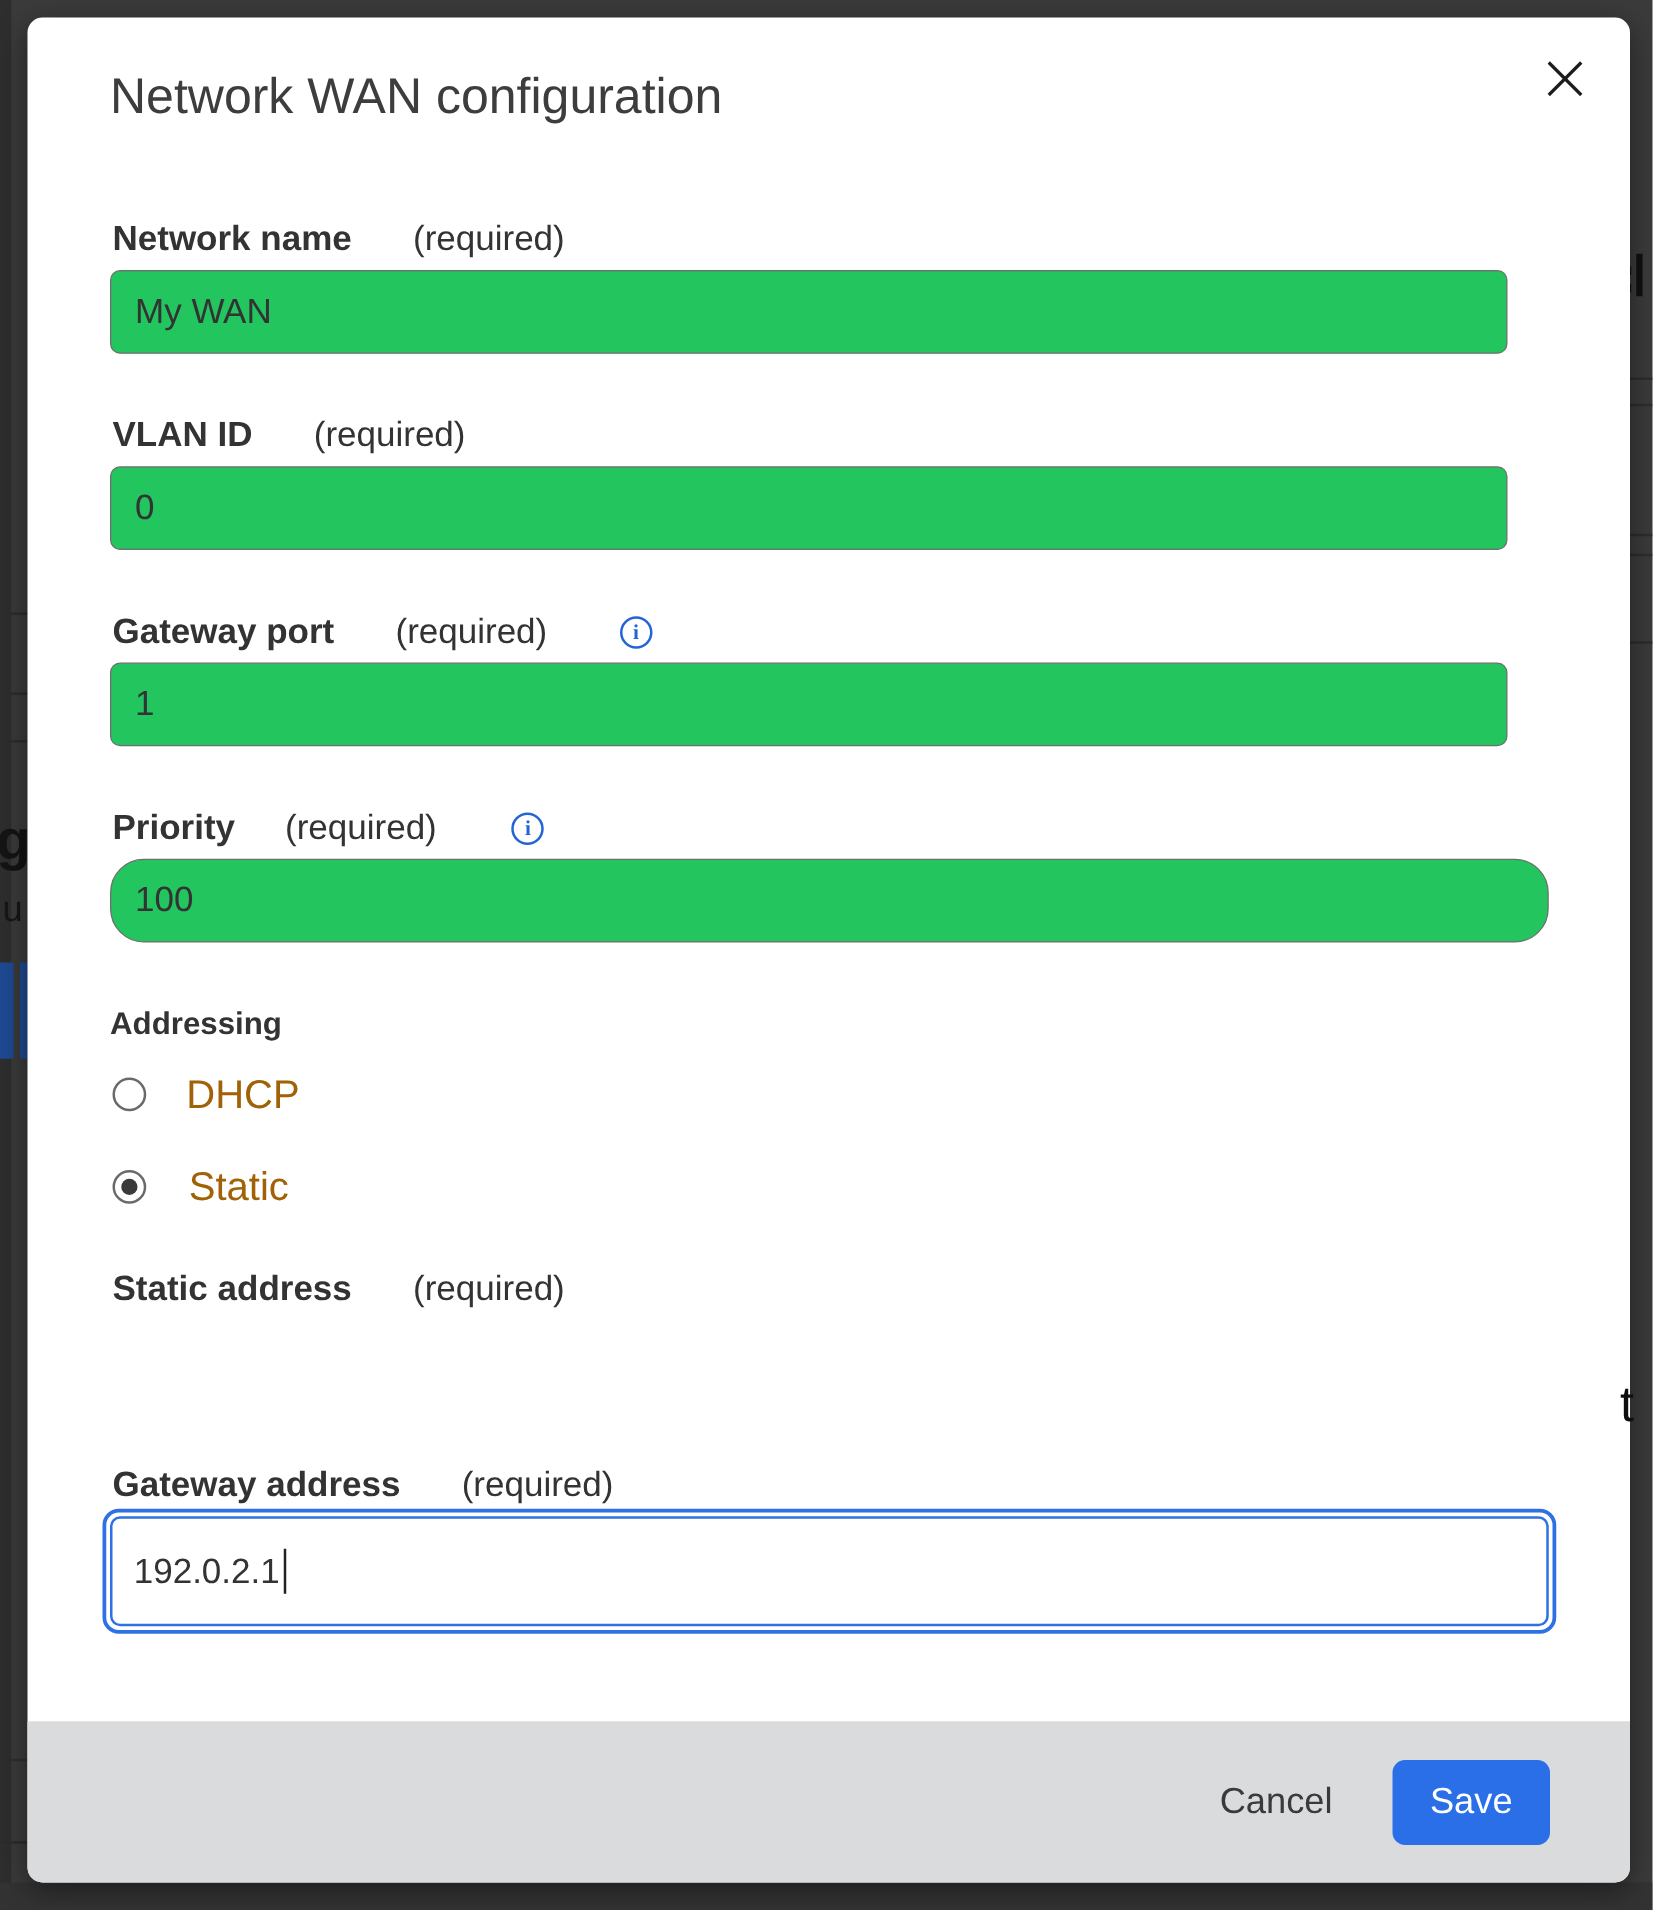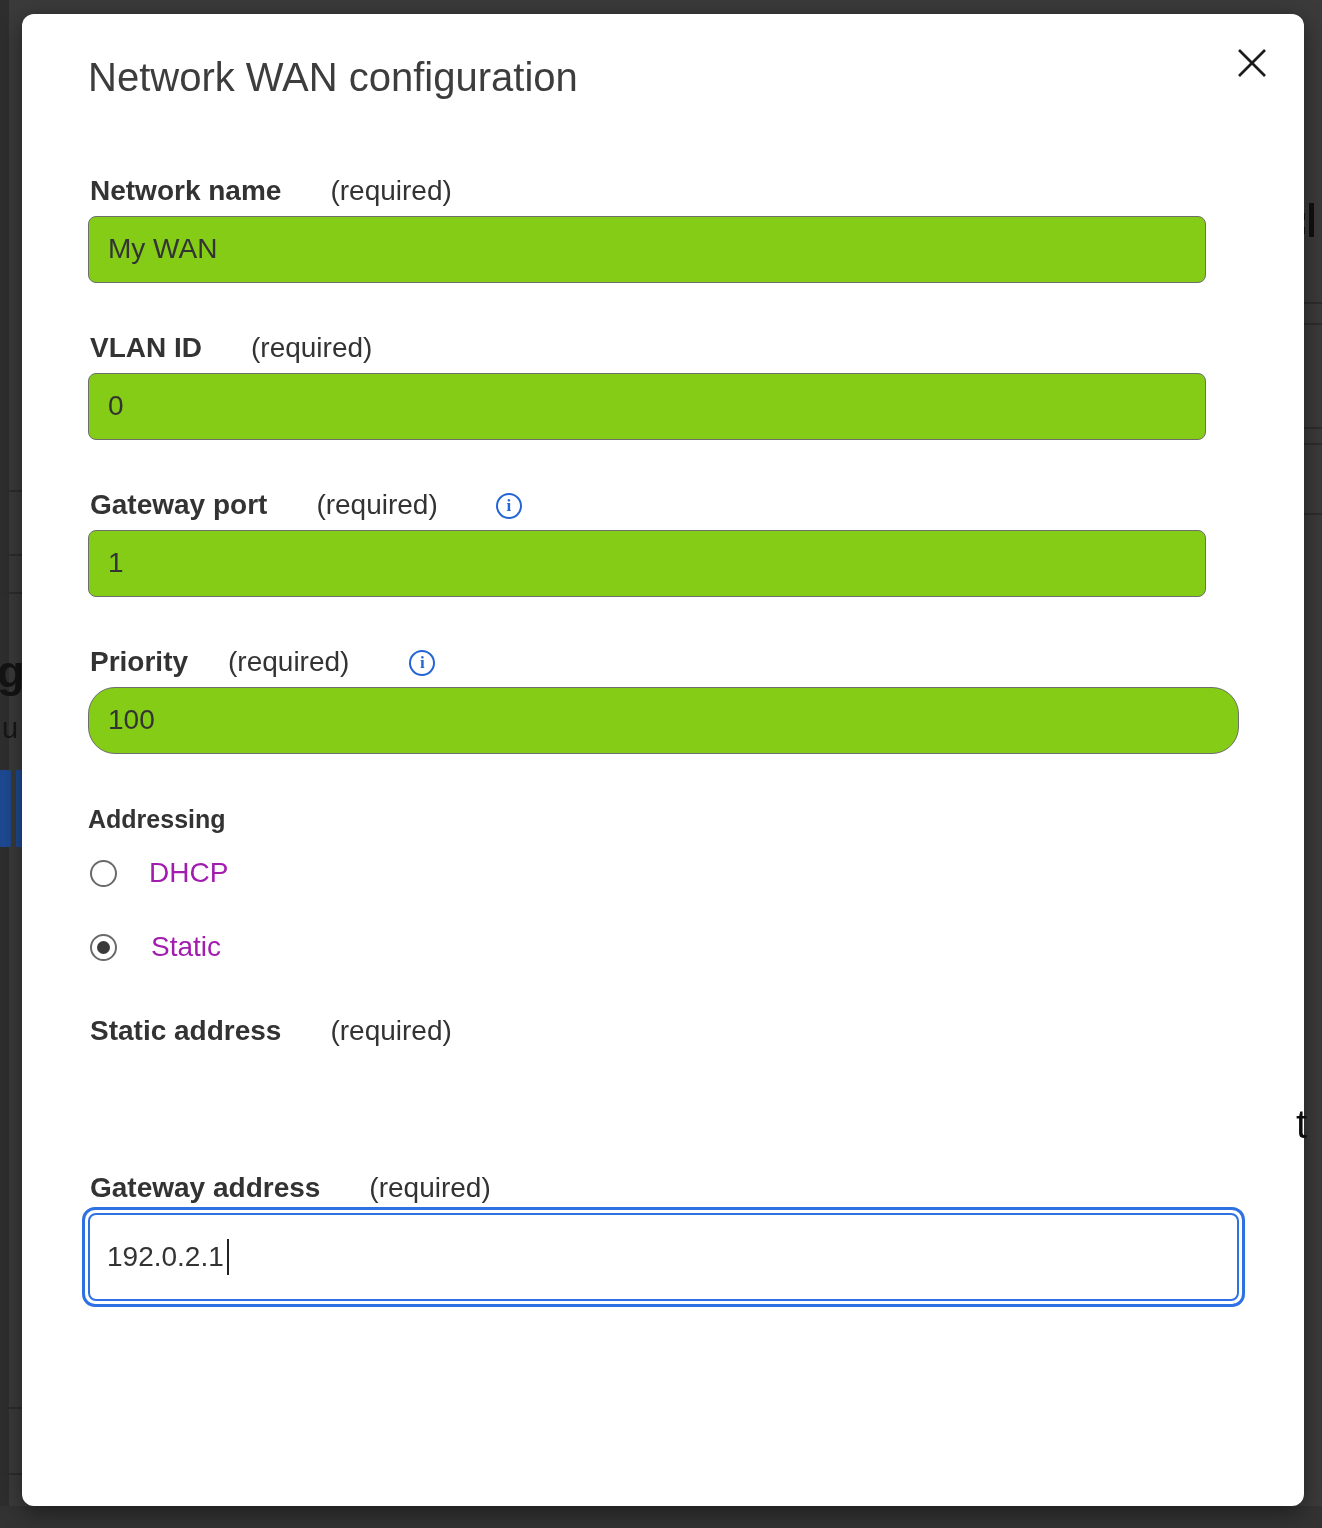--- a/index.html
+++ b/index.html
@@ -59,41 +59,41 @@
     border: 2px solid #2465d6; color: #2465d6;
     font-size: 17px; font-weight: 700; font-family: "Liberation Serif", serif;
     display: inline-flex; align-items: center; justify-content: center;
     margin-left: 18px; transform: translateY(1px);
   }
   .info-icon.tight { margin-left: 20px; }
 
   .text-input {
     position: absolute; left: 66px; height: 67px;
     border: 1.5px solid #6e6e6e; border-radius: 8px;
-    background: #84cc16; font-size: 28px; color: #333333;
+    background: #22c55e; font-size: 28px; color: #333333;
     line-height: 64px; padding-left: 19px;
     white-space: pre; overflow: hidden;
   }
   .text-input.narrow { width: 1118px; }
   .text-input.wide   { width: 1151px; border-radius: 27px; }
 
   .section-heading {
     position: absolute; left: 66px;
     font-size: 25px; font-weight: 700; color: #333333; line-height: 34px;
   }
 
   .radio-row { position: absolute; left: 68px; display: flex; align-items: center; }
   .radio-circle {
     width: 27px; height: 27px; border-radius: 50%;
     border: 2px solid #6a6a6a; background: #fff; flex: 0 0 auto;
     display: flex; align-items: center; justify-content: center;
   }
   .radio-circle .dot { width: 13px; height: 13px; border-radius: 50%; background: #3a3a3a; display: none; }
   .radio-circle.selected .dot { display: block; }
-  .radio-label { font-size: 28px; color: #a21caf; margin-left: 32px; }
+  .radio-label { font-size: 32px; color: #a16207; margin-left: 32px; }
   .radio-label.bold { font-weight: 400; margin-left: 34px; }
 
   .focus-wrap {
     position: absolute; left: 60px; top: 1193px;
     width: 1163px; height: 100px;
     border: 3px solid #2e71e3; border-radius: 13px; padding: 3px;
     background: #fff;
   }
   .focus-inner {
     width: 100%; height: 100%;
@@ -208,14 +208,18 @@
     <span>Gateway address</span>
     <span class="req">(required)</span>
   </div>
   <div class="focus-wrap">
     <div class="focus-inner" role="textbox">
       <span>192.0.2.1</span>
       <span class="caret"></span>
     </div>
   </div>
 
+  <div class="modal-footer">
+    <button class="cancel-btn">Cancel</button>
+    <button class="save-btn">Save</button>
+  </div>
 
 </div>
 
 </body></html>

